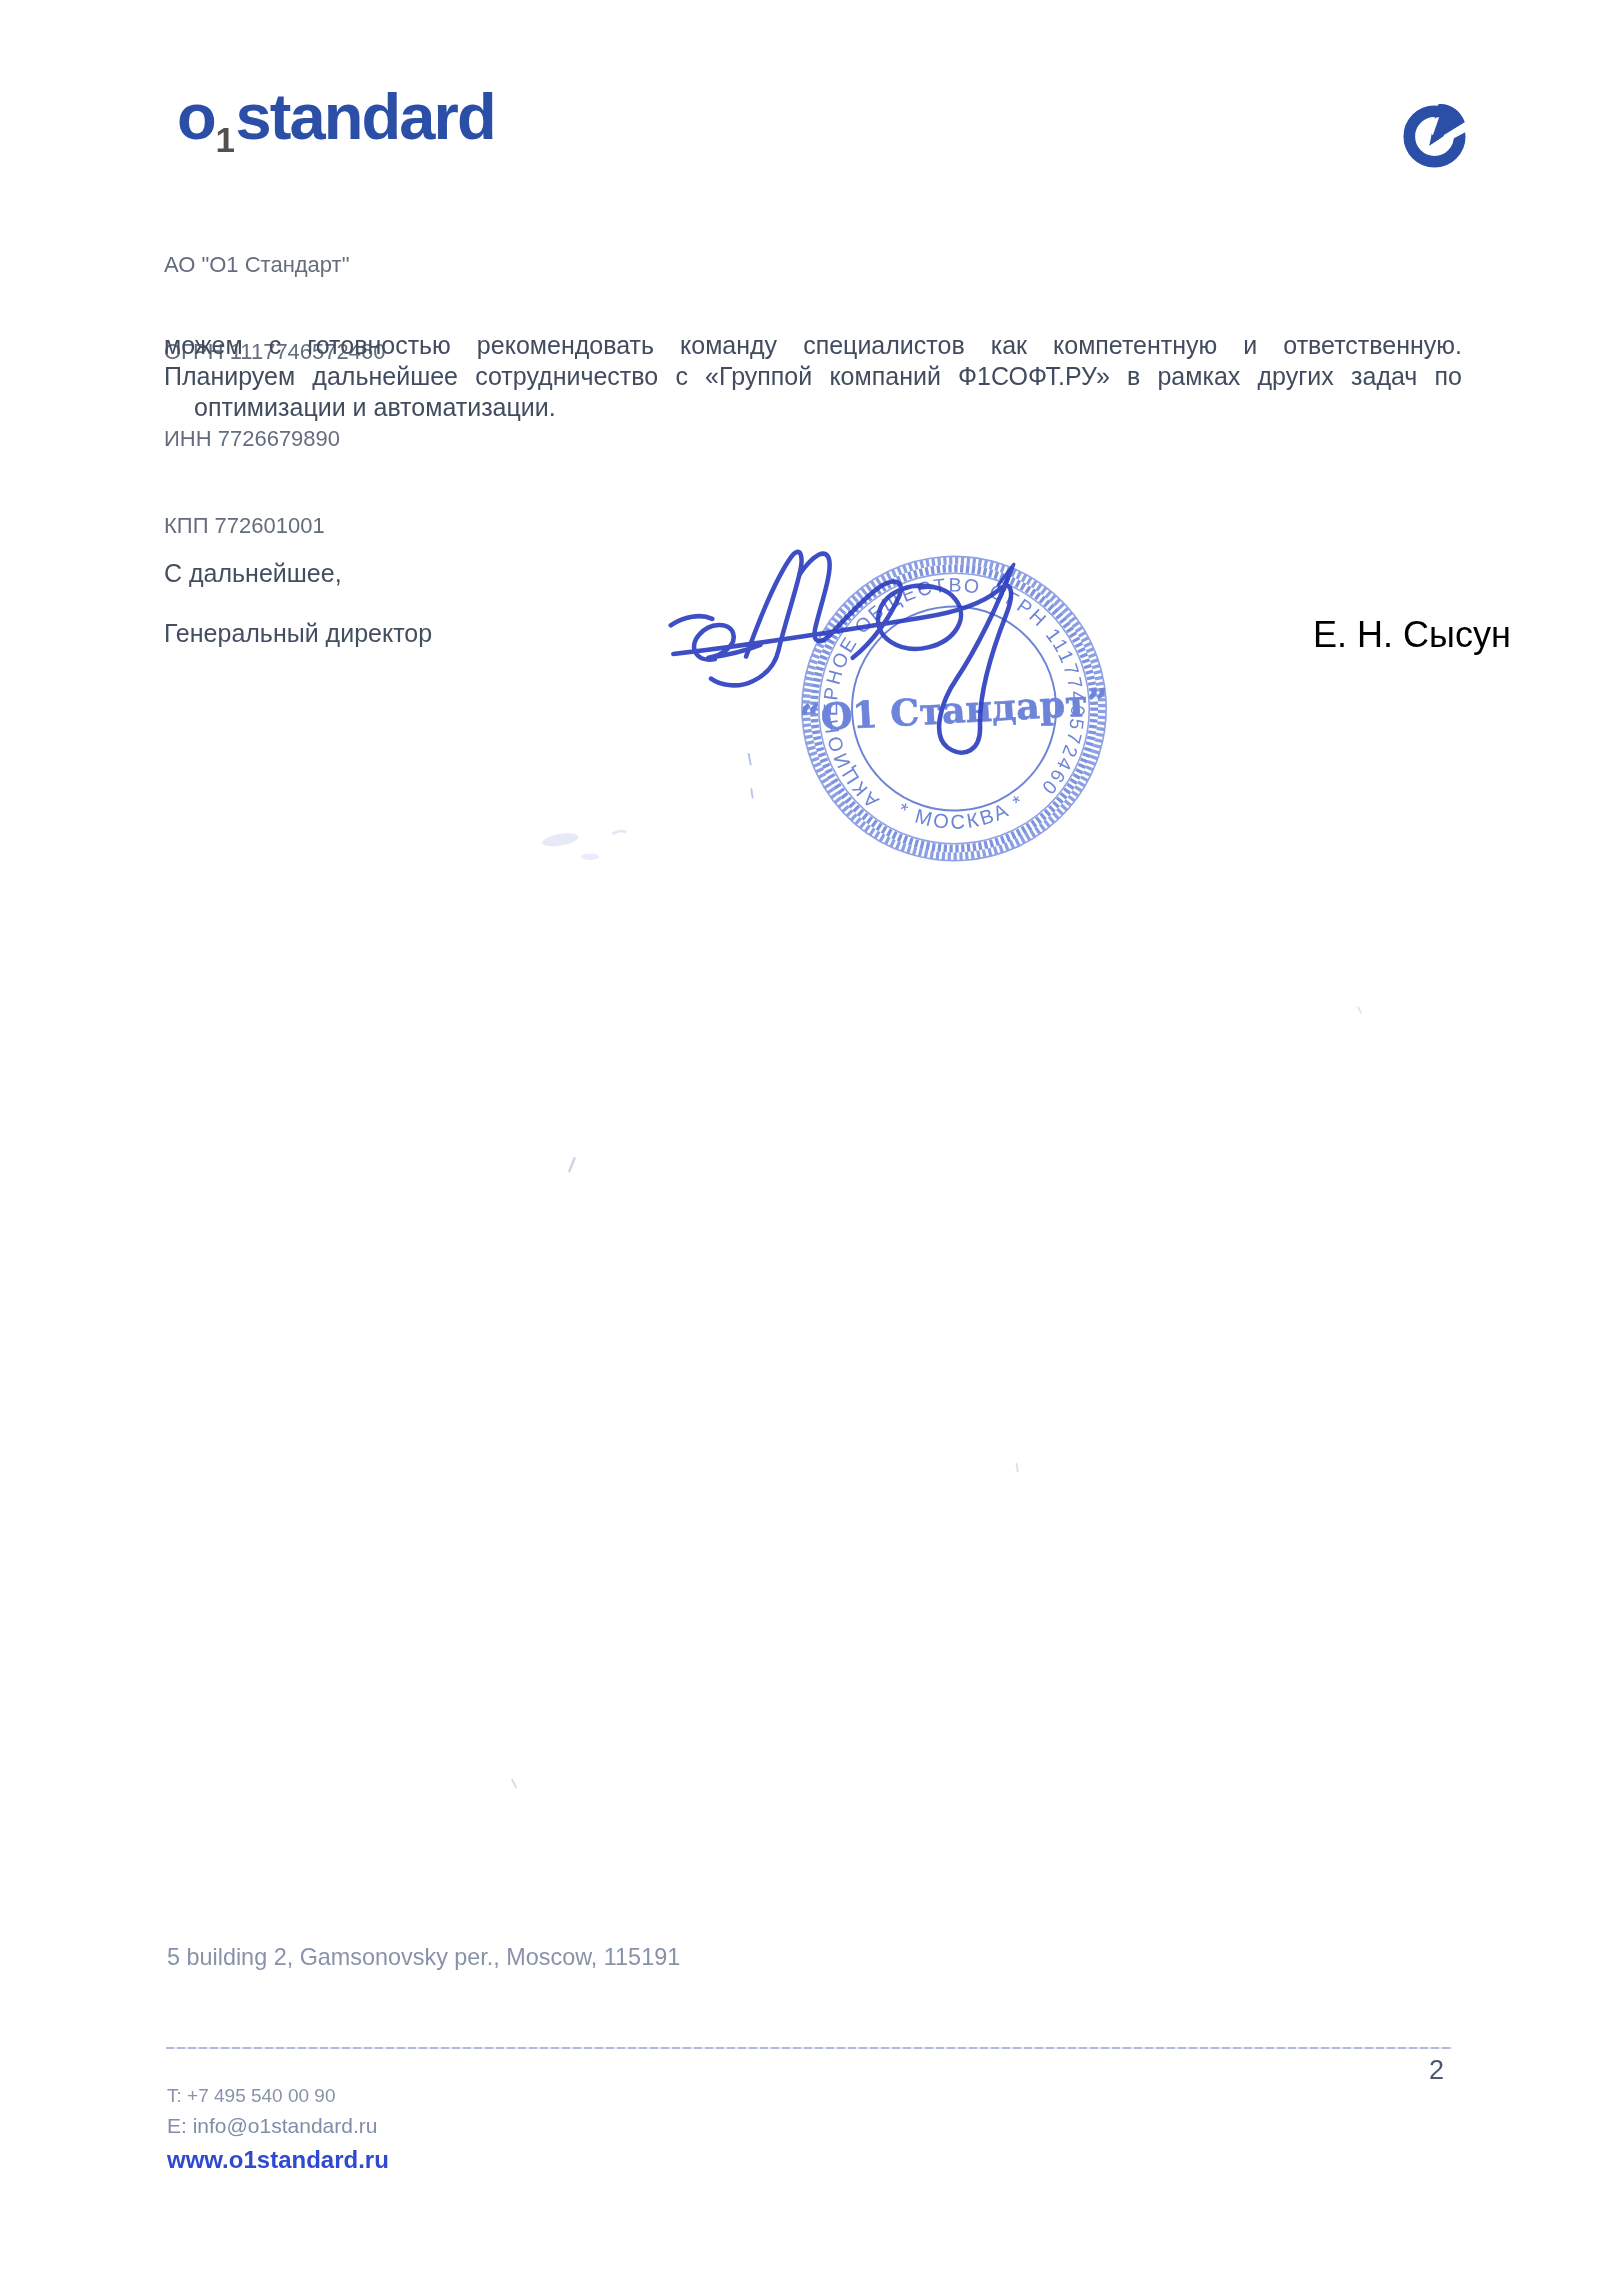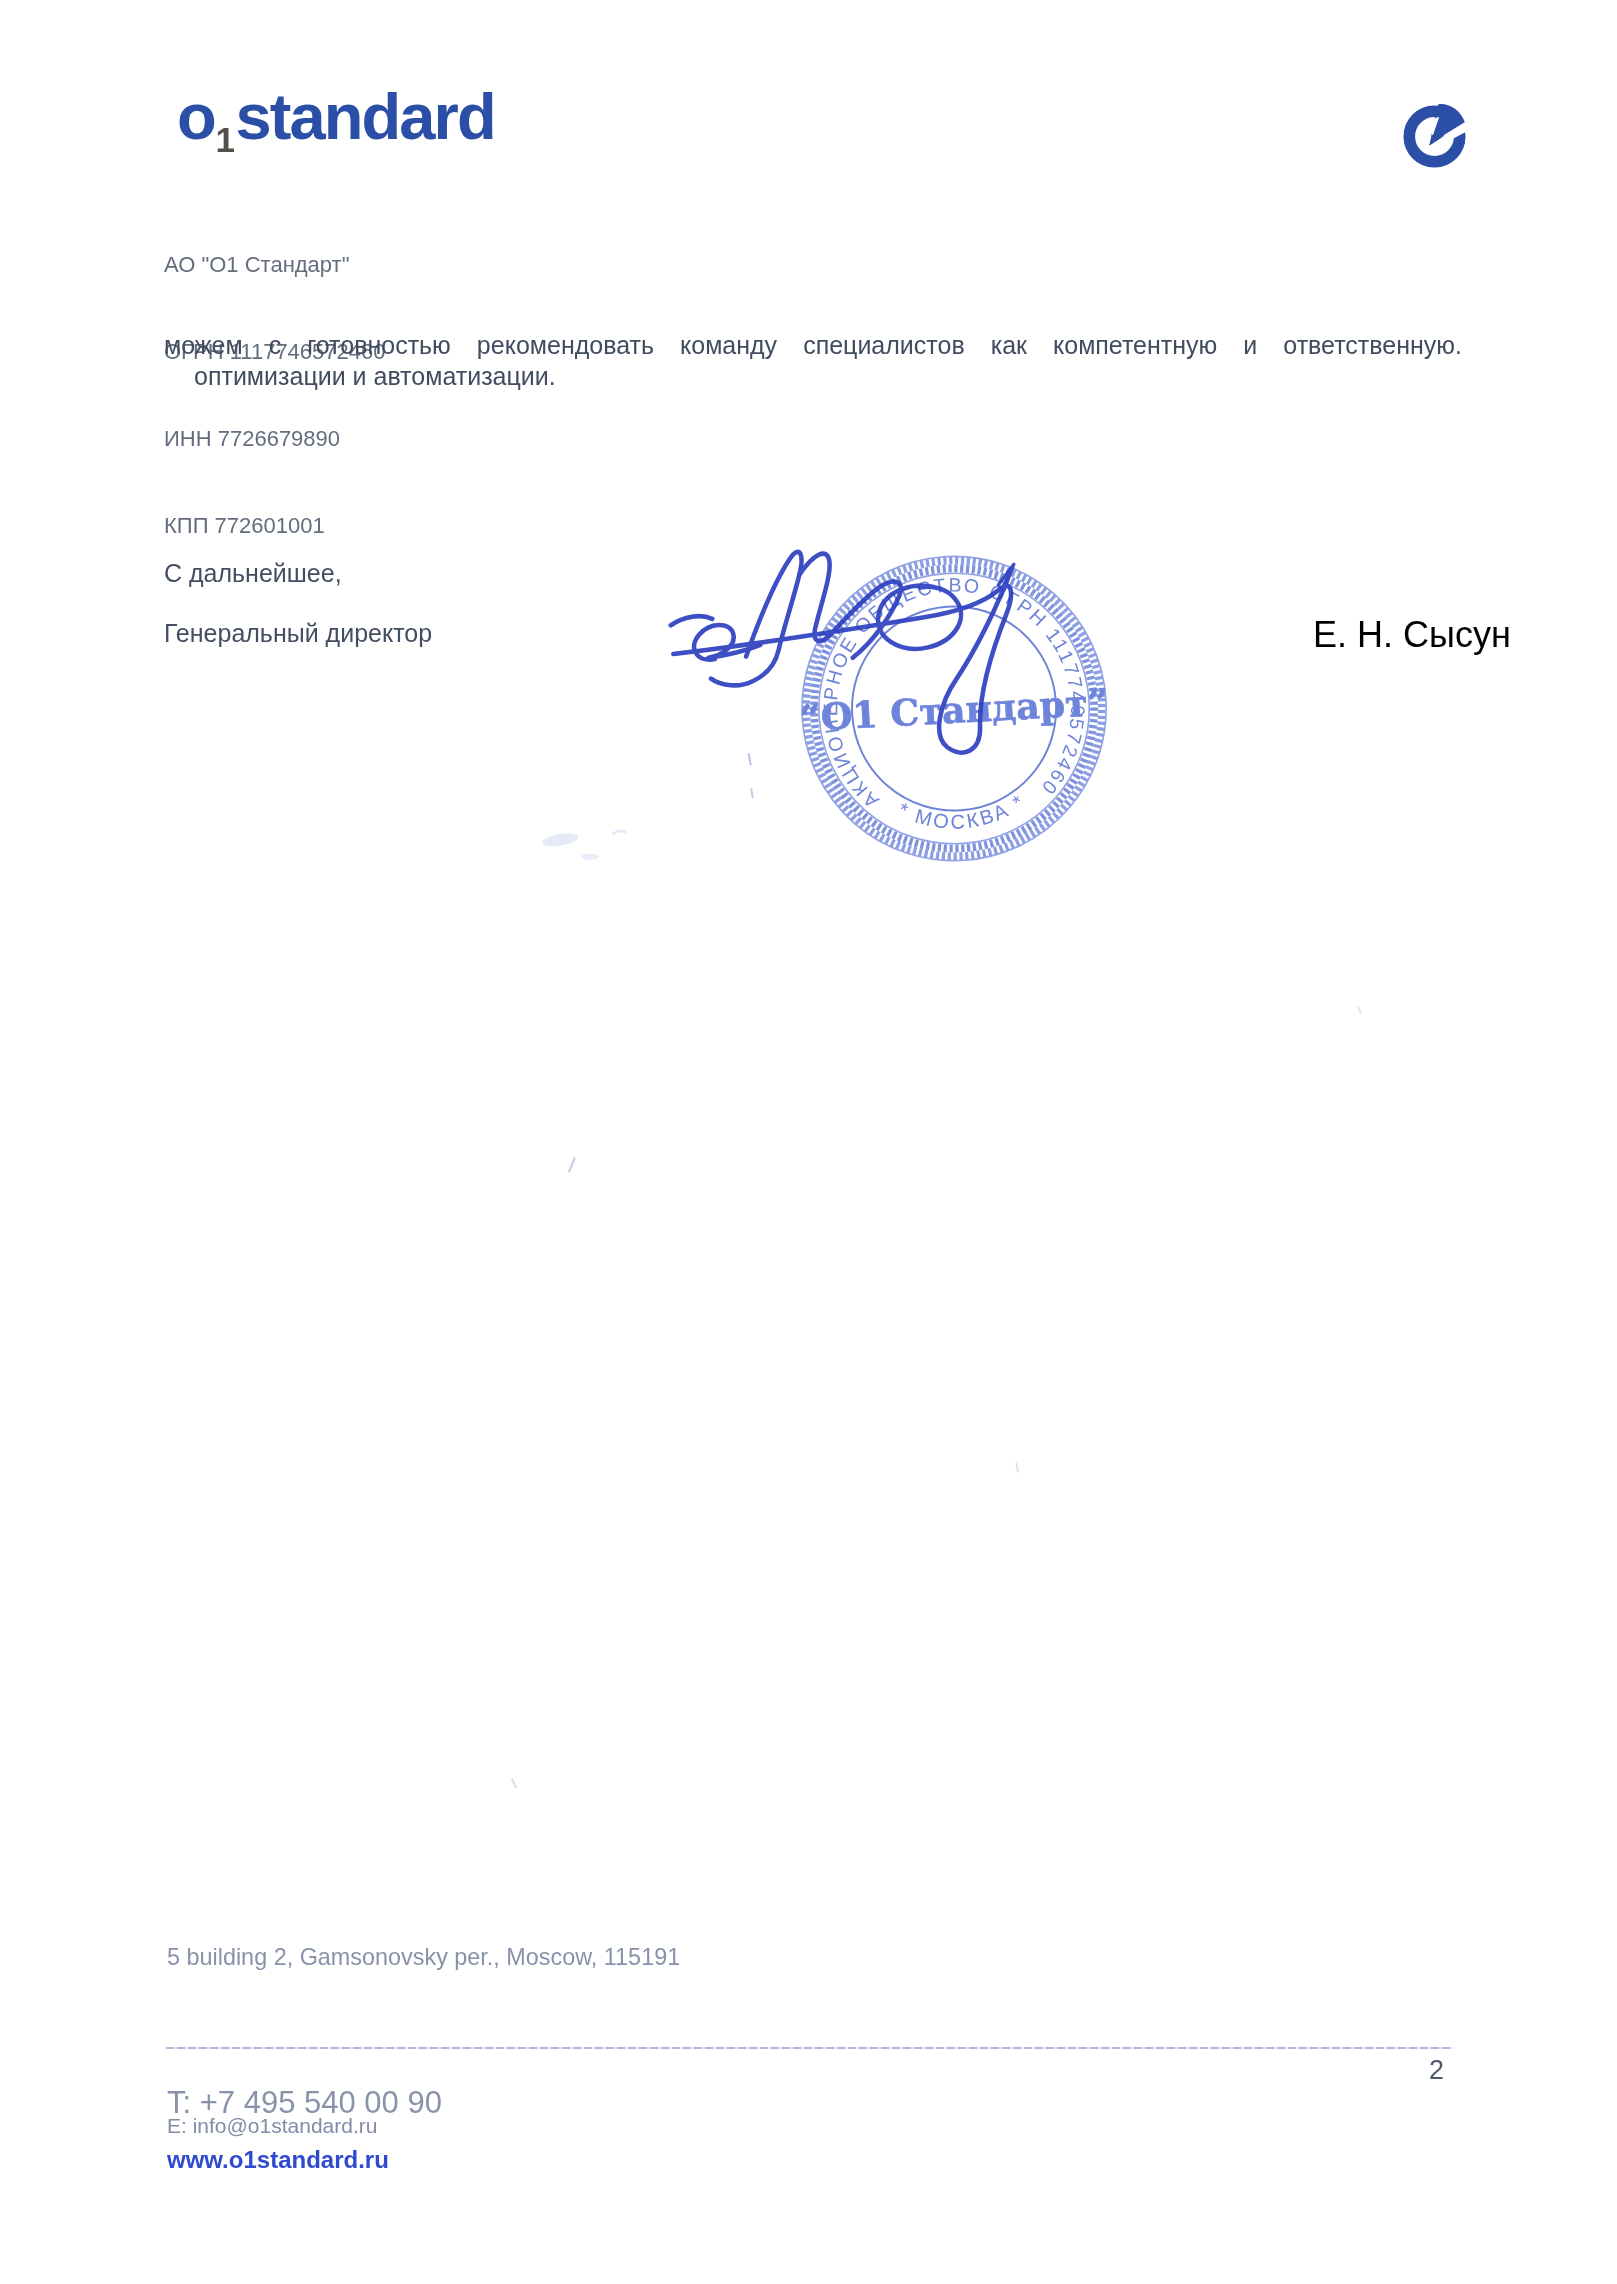--- a/index.html
+++ b/index.html
@@ -46,21 +46,21 @@
   .closing{left:164px;top:559px;font-size:25px;color:#434e61;}
   .director{left:164px;top:619px;font-size:25px;color:#434e61;}
   .signer{left:1313px;top:614px;font-size:36px;color:#000000;white-space:pre;}
 
   
   .footer-line{
     left:166px;top:2047px;width:1287px;height:1.9px;
     background:repeating-linear-gradient(90deg,#b0b8dc 0 8.4px,#e7eaf6 8.4px 11px);
   }
   .footer-address{left:167px;top:1944px;font-size:23.4px;color:#8892a9;}
-  .footer-phone{left:167px;top:2085px;font-size:31px;color:#8892a9;}
+  .footer-phone{left:167px;top:2085px;font-size:19px;color:#8892a9;}
   .footer-email{left:167px;top:2114px;font-size:21px;color:#818ca8;}
   .footer-site{left:167px;top:2146px;font-size:24px;font-weight:bold;color:#2f49d1;}
   .page-number{left:1429px;top:2055px;font-size:27px;color:#4d586c;}
 
   .overlay{left:0;top:0;pointer-events:none;}
 </style>
 </head>
 <body>
 
 <div class="page">
@@ -82,20 +82,21 @@
 
   <div class="abs company-info">
     <div>АО "О1 Стандарт"</div>
     <div>ОГРН 1117746572460</div>
     <div>ИНН 7726679890</div>
     <div>КПП 772601001</div>
   </div>
 
   <div class="abs body-text">
     <div class="jline">можем с готовностью рекомендовать команду специалистов как компетентную и ответственную.</div>
+    <div class="jline">Планируем дальнейшее сотрудничество с «Группой компаний Ф1СОФТ.РУ» в рамках других задач по</div>
     <div class="lline">оптимизации и автоматизации.</div>
   </div>
 
   <div class="abs closing">С дальнейшее,</div>
   <div class="abs director">Генеральный директор</div>
   <div class="abs signer">Е. Н. Сысун</div>
 
   <svg class="abs overlay" width="1617" height="2284" viewBox="0 0 2488 3514">
 
     <g transform="translate(1468,1090) rotate(-4)" opacity="0.88">

